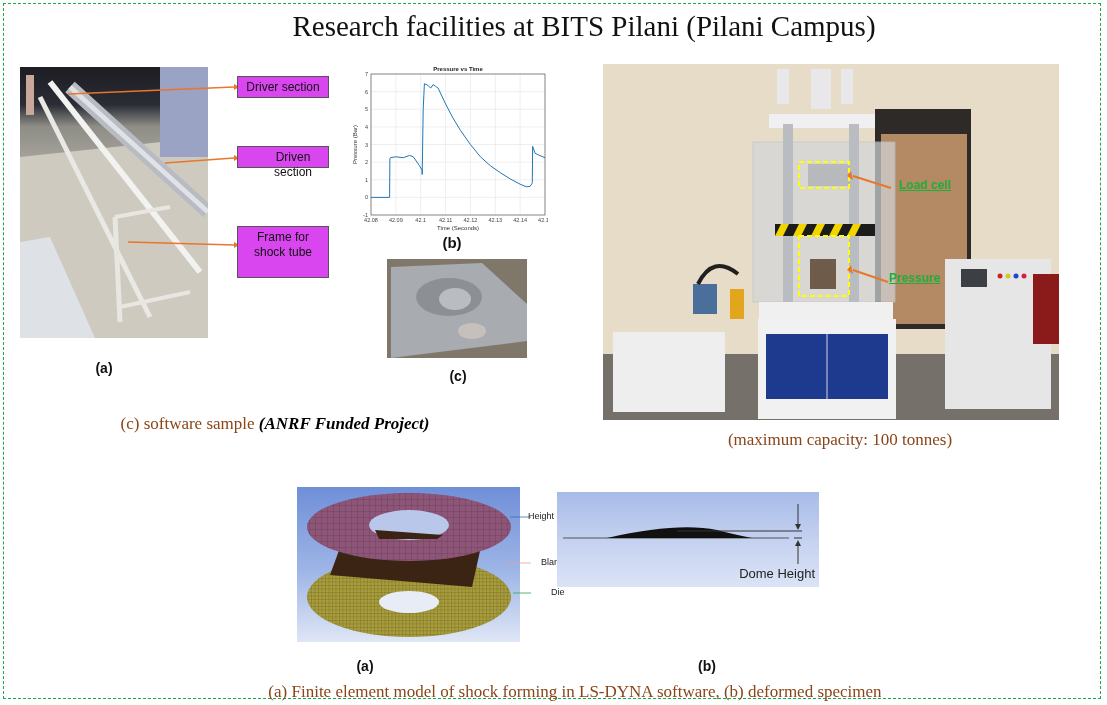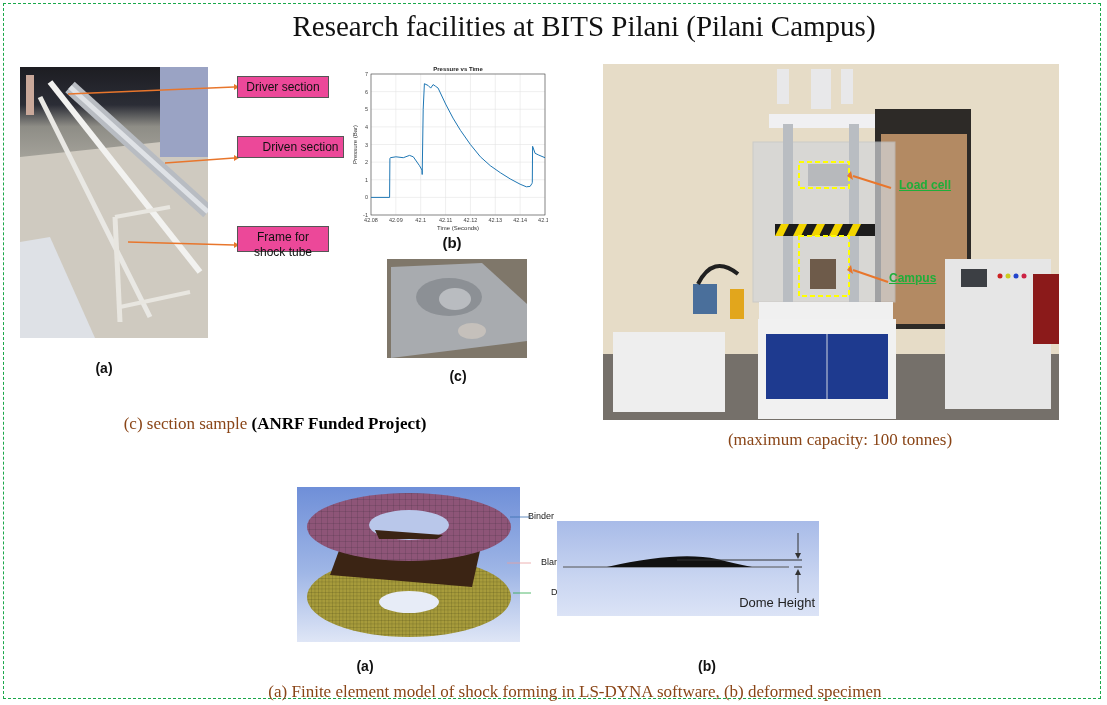--- a/index.html
+++ b/index.html
@@ -1,29 +1,29 @@
 <!DOCTYPE html>
 <html><head>
 <meta charset="utf-8">
 <style>
   html, body { margin:0; padding:0; background:#ffffff; }
   body { width:1107px; height:705px; position:relative; overflow:hidden; font-family:"Liberation Serif", serif; }
   .frame { position:absolute; left:3px; top:3px; width:1098px; height:696px; border:1px dashed #1aa84a; box-sizing:border-box; }
   .title { position:absolute; left:0; top:10px; width:1168px; text-align:center; font-size:29px; color:#111; font-family:"Liberation Serif", serif; }
   .abs { position:absolute; }
   .caption { font-family:"Liberation Serif", serif; color:#8a4517; font-size:17px; text-align:center; line-height:24px; }
-  .caption b { color:#000; }
+  .caption b { color:#000; font-style:italic; }
   .sublabel { font-family:"Liberation Sans", sans-serif; font-weight:bold; font-size:14px; color:#111; text-align:center; }
-  .callout { position:absolute; background:#ec4899; border:1px solid #555; font-family:"Liberation Sans", sans-serif; font-size:12px; color:#111; text-align:center; line-height:15px; padding:3px 4px; box-sizing:border-box; }
+  .callout { position:absolute; background:#d946ef; border:1px solid #555; font-family:"Liberation Sans", sans-serif; font-size:12px; color:#111; text-align:center; line-height:15px; padding:3px 4px; box-sizing:border-box; }
   .photo-a { left:20px; top:67px; width:188px; height:271px; background:linear-gradient(180deg,#1d1d22 0%,#2b2d36 14%,#8e8d86 22%,#b9b6ad 45%,#cfcbc2 70%,#d8d6d0 100%); overflow:hidden; }
   .plot-b { left:351px; top:62px; width:197px; height:172px; background:#fff; }
   .photo-c { left:387px; top:259px; width:140px; height:99px; overflow:hidden; background:linear-gradient(160deg,#8d8f93 0%,#b9bbbe 40%,#9c9ea2 70%,#6b6d70 100%); }
   .photo-press { left:603px; top:64px; width:456px; height:356px; overflow:hidden; background:linear-gradient(180deg,#e7dcc7 0%,#e3d6bd 60%,#cbbfa8 80%,#6d665c 100%); }
   .fe-model { left:297px; top:487px; width:223px; height:155px; background:linear-gradient(180deg,#6f8fd8 0%,#9fb6e6 55%,#dfe6f6 100%); overflow:hidden; }
-  .dome { left:557px; top:521px; width:262px; height:95px; background:linear-gradient(180deg,#a8bbe8 0%,#c9d5f1 60%,#dbe3f6 100%); }
+  .dome { left:557px; top:492px; width:262px; height:95px; background:linear-gradient(180deg,#a8bbe8 0%,#c9d5f1 60%,#dbe3f6 100%); }
   .fe-label { position:absolute; font-family:"Liberation Sans", sans-serif; font-size:9px; color:#222; }
   .lbl-green { position:absolute; font-family:"Liberation Sans", sans-serif; font-weight:bold; font-size:12px; color:#1fae3a; text-decoration:underline; }
 </style>
 </head>
 <body>
 
 <div class="frame"></div>
 
 <div class="title">Research facilities at BITS Pilani (Pilani Campus)</div>
 
@@ -52,22 +52,22 @@
 <svg class="abs" style="left:0;top:0;" width="1107" height="705">
   <line x1="68" y1="94" x2="234" y2="87" stroke="#e8762c" stroke-width="1.5"></line>
   <polygon points="234,84 239,87 234,90" fill="#e8762c"></polygon>
   <line x1="165" y1="163" x2="234" y2="158" stroke="#e8762c" stroke-width="1.5"></line>
   <polygon points="234,155 239,158 234,161" fill="#e8762c"></polygon>
   <line x1="128" y1="242" x2="234" y2="245" stroke="#e8762c" stroke-width="1.5"></line>
   <polygon points="234,242 239,245 234,248" fill="#e8762c"></polygon>
 </svg>
 
 <div class="callout" style="left:237px;top:76px;width:92px;height:22px;">Driver section</div>
-<div class="callout" style="left:237px;top:136px;width:107px;height:22px;padding-left:24px;">Driven section</div>
-<div class="callout" style="left:237px;top:226px;width:92px;height:26px;padding-top:3px;">
+<div class="callout" style="left:237px;top:146px;width:92px;height:22px;padding-left:24px;">Driven section</div>
+<div class="callout" style="left:237px;top:226px;width:92px;height:52px;padding-top:3px;">
   <div>Frame for</div>
   <div>shock tube</div>
 </div>
 
 <div class="abs sublabel" style="left:84px;top:360px;width:40px;">(a)</div>
 
 <div class="abs plot-b">
   <svg id="chart-svg" width="197" height="172" viewBox="0 0 197 172">
       <line x1="20" x2="194" y1="153" y2="153" stroke="#e4e4e4" stroke-width="0.6"></line>
       <text x="17" y="155" font-size="5.5" text-anchor="end" fill="#444" font-family="Liberation Sans, sans-serif">-1</text>
@@ -117,21 +117,21 @@
     <rect width="140" height="99" fill="#7f776a"></rect>
     <polygon points="4,8 95,4 140,45 140,82 4,99" fill="#a8abaf"></polygon>
     <ellipse cx="62" cy="38" rx="33" ry="19" fill="#8c9095"></ellipse>
     <ellipse cx="68" cy="40" rx="16" ry="11" fill="#c4c7cb" opacity="0.8"></ellipse>
     <ellipse cx="85" cy="72" rx="14" ry="8" fill="#d9cfc3" opacity="0.6"></ellipse>
   </svg>
 </div>
 <div class="abs sublabel" style="left:438px;top:368px;width:40px;">(c)</div>
 
 <div class="abs caption" style="left:20px;top:412px;width:510px;">
-  <div><span>(c) section sample </span><b>(ANRF Funded Project)</b></div>
+  <div><span>(c) software sample </span><b>(ANRF Funded Project)</b></div>
 </div>
 
 <div class="abs photo-press">
   <svg width="456" height="356" viewBox="0 0 456 356">
 
     <rect width="456" height="300" fill="#e6dcc7"></rect>
     <rect x="0" y="290" width="456" height="66" fill="#75706a"></rect>
 
     <rect x="272" y="45" width="96" height="220" fill="#2d2a27"></rect>
     <rect x="278" y="70" width="86" height="190" fill="#b38a63"></rect>
@@ -178,21 +178,21 @@
     <rect x="196" y="98" width="50" height="26" fill="none" stroke="#ffff00" stroke-width="2" stroke-dasharray="5,3"></rect>
     <rect x="196" y="172" width="50" height="60" fill="none" stroke="#ffff00" stroke-width="2" stroke-dasharray="5,3"></rect>
 
     <line x1="288" y1="124" x2="250" y2="112" stroke="#e8762c" stroke-width="2"></line>
     <polygon points="248,107 244,112 250,116" fill="#e8762c"></polygon>
     <line x1="285" y1="218" x2="250" y2="206" stroke="#e8762c" stroke-width="2"></line>
     <polygon points="248,201 244,206 250,210" fill="#e8762c"></polygon>
   </svg>
 </div>
 <div class="lbl-green" style="left:899px;top:178px;">Load cell</div>
-<div class="lbl-green" style="left:889px;top:271px;">Campus</div>
+<div class="lbl-green" style="left:889px;top:271px;">Pressure</div>
 
 <div class="abs caption" style="left:660px;top:428px;width:360px;">
   <div>(maximum capacity: 100 tonnes)</div>
 </div>
 
 <div class="abs fe-model">
   <svg width="223" height="155" viewBox="0 0 223 155">
     <defs>
       <pattern id="meshP" width="6" height="6" patternUnits="userSpaceOnUse">
         <path d="M6 0 L0 0 0 6" fill="none" stroke="#3a2a3a" stroke-width="0.4"></path>
@@ -212,21 +212,21 @@
     <ellipse cx="112" cy="40" rx="102" ry="34" fill="url(#meshP)"></ellipse>
     <ellipse cx="112" cy="38" rx="40" ry="15" fill="#b9c7ea"></ellipse>
     <polygon points="78,43 146,48 140,52 82,52" fill="#3b2414"></polygon>
   </svg>
 </div>
 <svg class="abs" style="left:505px;top:505px;" width="30" height="95">
   <line x1="5" y1="12" x2="26" y2="12" stroke="#3a6fb0" stroke-width="0.8"></line>
   <line x1="2" y1="58" x2="26" y2="58" stroke="#e8a0a0" stroke-width="0.8"></line>
   <line x1="8" y1="88" x2="26" y2="88" stroke="#2aa84a" stroke-width="0.8"></line>
 </svg>
-<div class="fe-label" style="left:528px;top:511px;">Binder</div>
+<div class="fe-label" style="left:528px;top:511px;">Height</div>
 <div class="fe-label" style="left:528px;top:557px;padding-left:13px;">Blank</div>
 <div class="fe-label" style="left:528px;top:587px;padding-left:23px;">Die</div>
 
 <div class="abs dome">
   <svg width="262" height="95" viewBox="0 0 262 95">
     <line x1="6" y1="46" x2="232" y2="46" stroke="#555" stroke-width="1"></line>
     <path d="M50 46 Q120 30 160 38 Q175 42 195 46 Z" fill="#111"></path>
     <line x1="120" y1="39" x2="245" y2="39" stroke="#333" stroke-width="1"></line>
     <line x1="237" y1="46" x2="245" y2="46" stroke="#333" stroke-width="1"></line>
     <line x1="241" y1="12" x2="241" y2="36" stroke="#333" stroke-width="1"></line>

